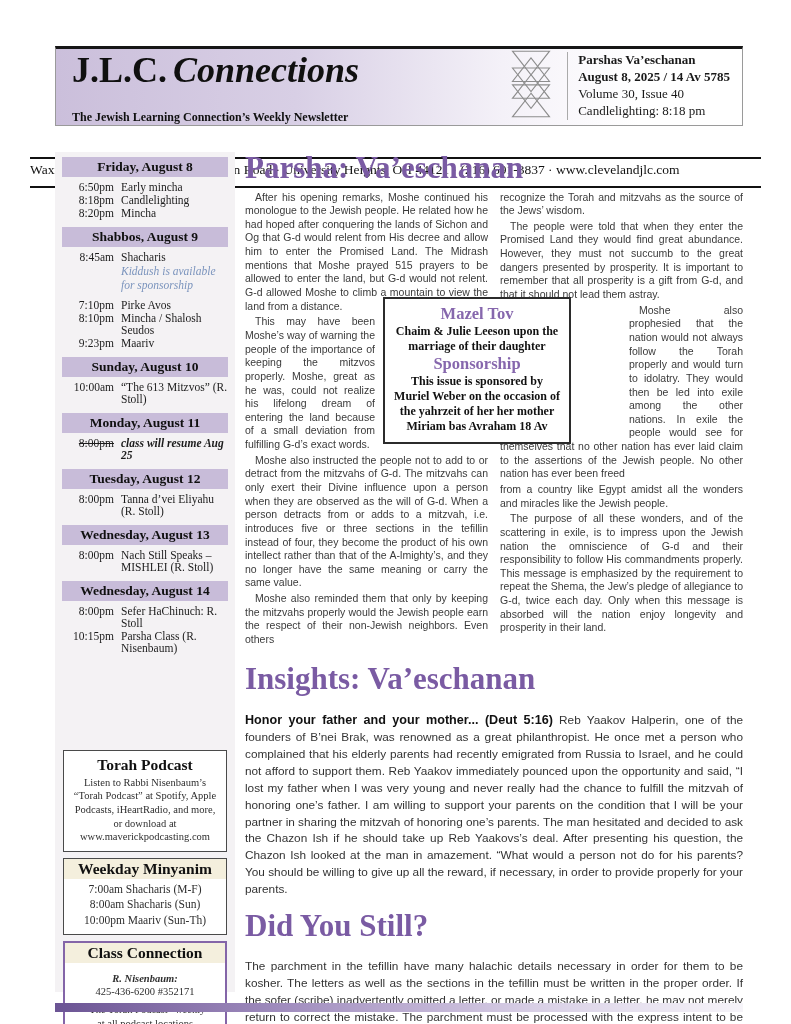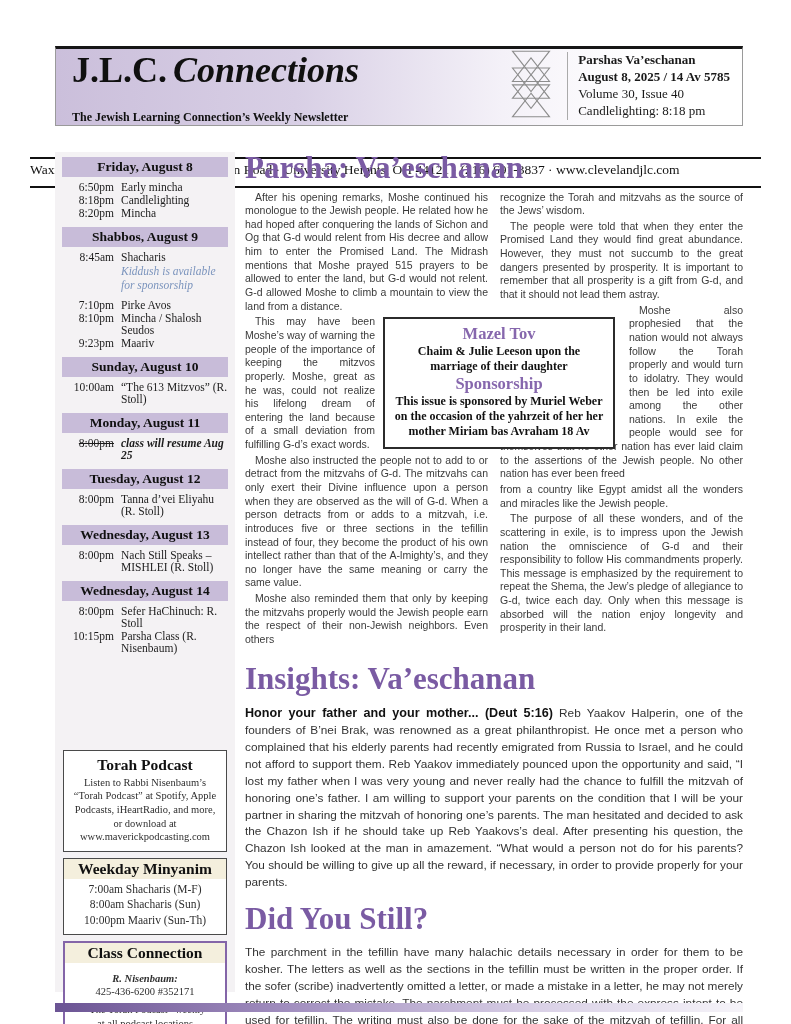--- a/index.html
+++ b/index.html
@@ -55,28 +55,28 @@
   .main{position:absolute;left:245px;top:152px;width:498px;}
   .section-h{font-family:"Liberation Serif",serif;font-weight:bold;color:#7a5ba3;font-size:31px;
              margin:0 0 6px;line-height:1.05;}
   .article-wrap{position:relative;display:flex;gap:12px;}
   .col{width:243px;font-size:10.5px;line-height:1.3;text-align:justify;color:#3a3a3a;}
   .col p{margin:0 0 2px;text-indent:10px;}
   .col p.cont{text-indent:0;}
   .spacer-r{float:right;width:106px;height:126px;margin:2px 0 3px 7px;}
   .spacer-l{float:left;width:122px;height:126px;margin:2px 7px 3px 0;}
 
-  .mazel-box{position:absolute;left:138px;top:126px;width:232px;box-sizing:border-box;background:#fff;
+  .mazel-box{position:absolute;left:138px;top:106px;width:188px;box-sizing:border-box;background:#fff;
              border:2px solid #2b2b2b;text-align:center;padding:5px 9px 8px;
              font-family:"Liberation Serif",serif;}
   .mazel-title{color:#8667ad;font-weight:bold;font-size:16.5px;}
   .mazel-text{font-weight:bold;font-size:12px;line-height:1.25;color:#111;}
 
   .insights{margin-top:14px;}
-  .body-block{font-size:11.8px;line-height:1.43;text-align:justify;color:#333;margin-top:9px;}
+  .body-block{font-size:11.8px;line-height:1.43;text-align:justify;color:#333;margin-top:16px;}
   .lead-bold{font-weight:bold;font-size:12.6px;color:#111;}
 
   .dyk{margin-top:12px;}
 
   .bottom-bar{position:absolute;left:55px;bottom:12px;width:688px;height:9px;
               background:linear-gradient(to right,#6b5494 0%,#a390c0 35%,#d9d0e6 70%,#f6f4f9 100%);}
 </style>
 </head>
 <body>
 

